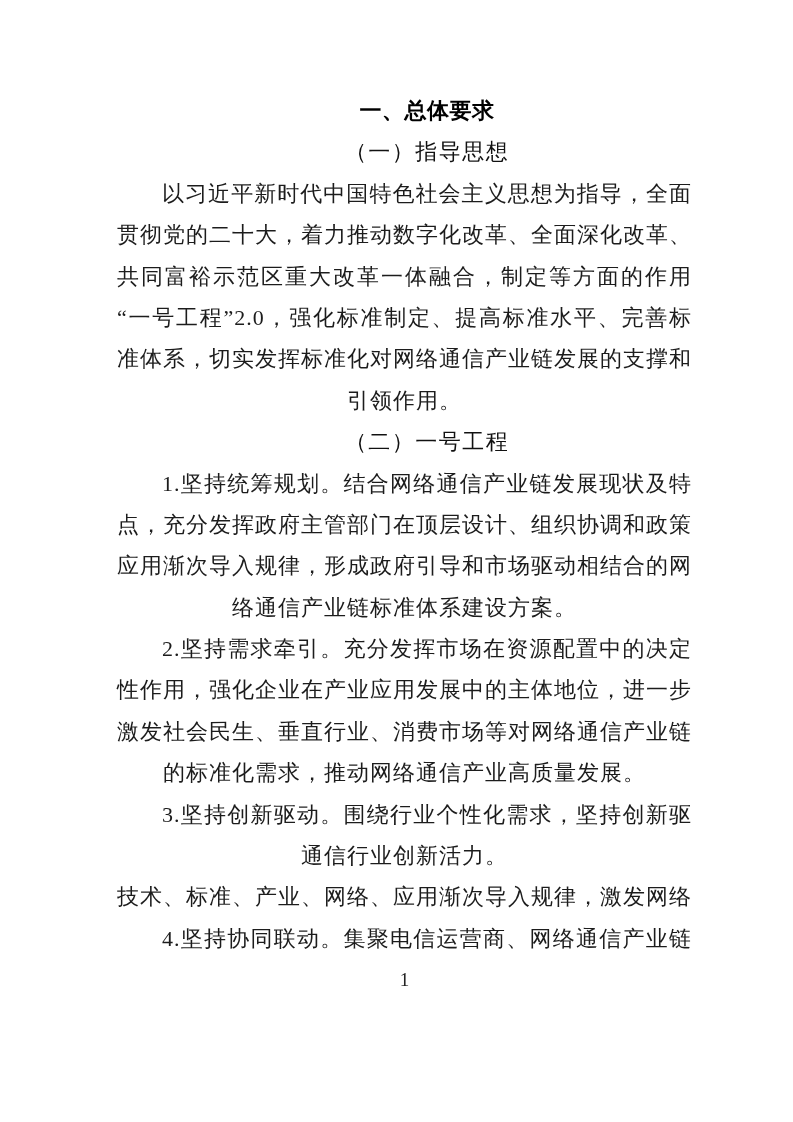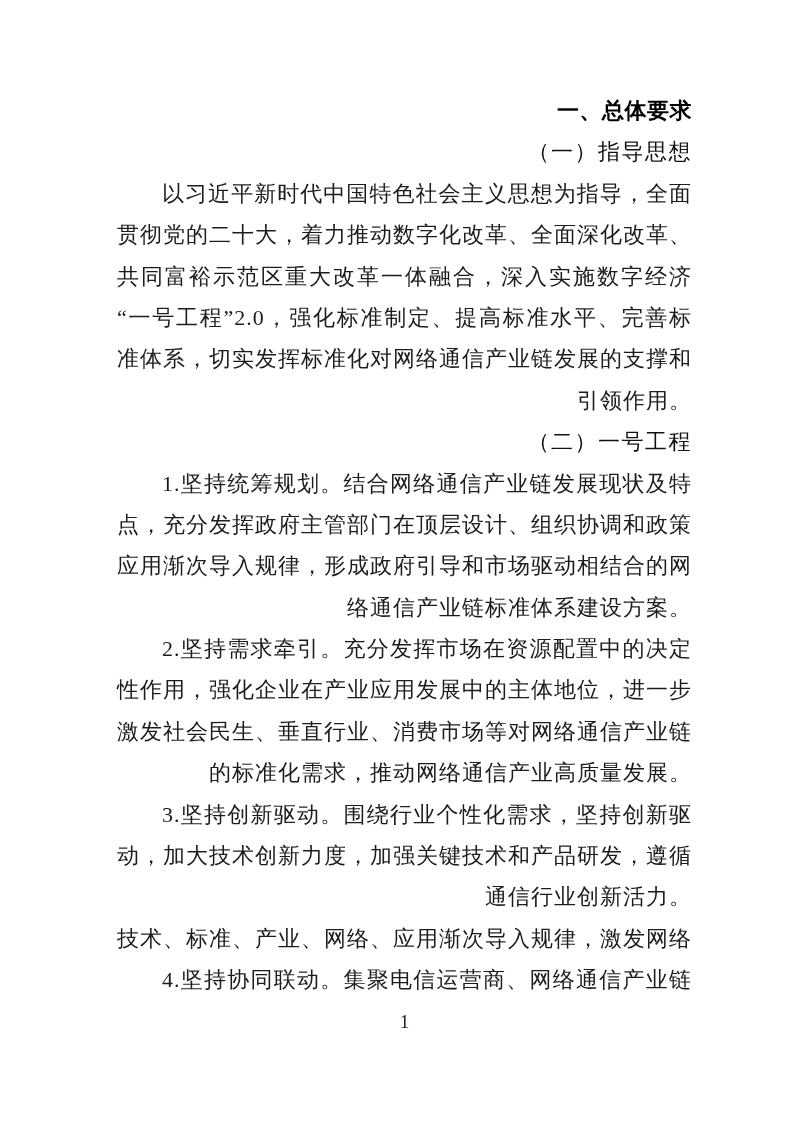--- a/index.html
+++ b/index.html
@@ -21,21 +21,21 @@
     left: 117px;
     top: 90px;
     width: 575px;
   }
   .line {
     height: 41.4px;
     line-height: 41.4px;
     font-size: 22px;
     letter-spacing: 1px;
     white-space: nowrap;
-    text-align: right;
+    text-align: center;
   }
   .j {
     white-space: normal;
     text-align: justify;
     text-align-last: justify;
   }
   .ind { text-indent: 45px; }
   .h1 {
     font-family: "Liberation Sans", "DejaVu Sans", sans-serif;
     font-weight: 700;
@@ -58,33 +58,32 @@
 </style>
 </head>
 <body>
 
 <div class="page">
   <div class="content">
     <div class="line h1 ind">一、总体要求</div>
     <div class="line h2 ind">（一）指导思想</div>
     <div class="line j ind">以习近平新时代中国特色社会主义思想为指导，全面</div>
     <div class="line j">贯彻党的二十大，着力推动数字化改革、全面深化改革、</div>
-    <div class="line j">共同富裕示范区重大改革一体融合，深入实施数字经济</div>
+    <div class="line j">共同富裕示范区重大改革一体融合，制定等方面的作用</div>
     <div class="line j">“一号工程”2.0，强化标准制定、提高标准水平、完善标</div>
     <div class="line j">准体系，切实发挥标准化对网络通信产业链发展的支撑和</div>
     <div class="line">引领作用。</div>
     <div class="line h2 ind">（二）一号工程</div>
     <div class="line j ind">1.坚持统筹规划。结合网络通信产业链发展现状及特</div>
     <div class="line j">点，充分发挥政府主管部门在顶层设计、组织协调和政策</div>
     <div class="line j">应用渐次导入规律，形成政府引导和市场驱动相结合的网</div>
     <div class="line">络通信产业链标准体系建设方案。</div>
     <div class="line j ind">2.坚持需求牵引。充分发挥市场在资源配置中的决定</div>
     <div class="line j">性作用，强化企业在产业应用发展中的主体地位，进一步</div>
     <div class="line j">激发社会民生、垂直行业、消费市场等对网络通信产业链</div>
     <div class="line">的标准化需求，推动网络通信产业高质量发展。</div>
     <div class="line j ind">3.坚持创新驱动。围绕行业个性化需求，坚持创新驱</div>
-    <div class="line j">动，加大技术创新力度，加强关键技术和产品研发，遵循</div>
     <div class="line">通信行业创新活力。</div>
     <div class="line j">技术、标准、产业、网络、应用渐次导入规律，激发网络</div>
     <div class="line j ind">4.坚持协同联动。集聚电信运营商、网络通信产业链</div>
     <div class="page-num">1</div>
   </div>
 </div>
 
 </body></html>

